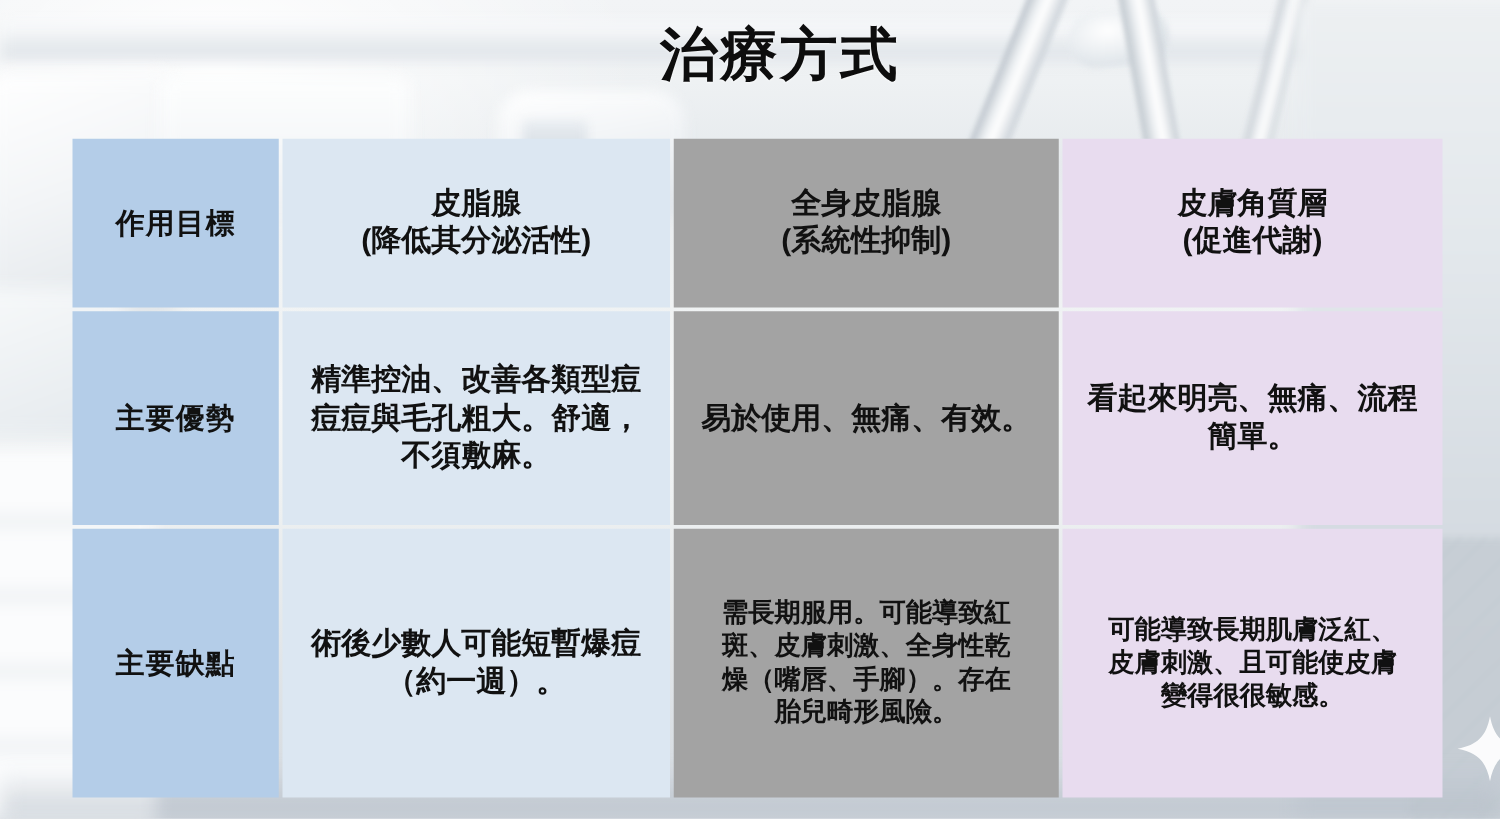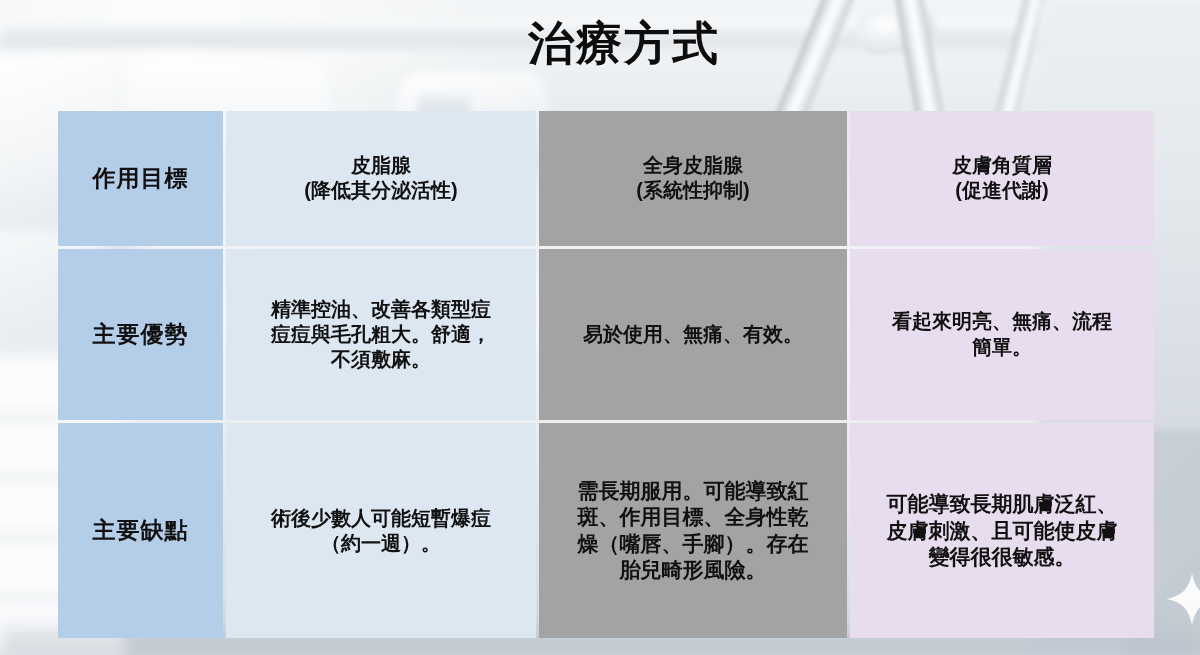--- a/index.html
+++ b/index.html
@@ -186,21 +186,21 @@
     font-weight: bold;
     font-size: 23px;
     letter-spacing: 1px;
   }
 
   
   .cell-blue   { background: #dce7f2; }
   .cell-green  { background: #a3a3a3; }
   .cell-purple { background: #e8dcef; }
   .body-cell {
-    font-size: 20px;
+    font-size: 24px;
     font-weight: bold;
   }
   .body-cell.small { font-size: 21px; }
 
   
   tr.r-head { height: 80px; }
   tr.r-1    { height: 88px; }
   tr.r-2    { height: 86px; }
   tr.r-3    { height: 112px; }
   tr.r-4    { height: 140px; }
@@ -285,21 +285,21 @@
         </tr>
 
         <tr class="r-4">
           <td class="lbl">主要缺點</td>
           <td class="cell-blue body-cell">
             <div>術後少數人可能短暫爆痘</div>
             <div>（約一週）。</div>
           </td>
           <td class="cell-green body-cell small">
             <div>需長期服用。可能導致紅</div>
-            <div>斑、作用目標、全身性乾</div>
+            <div>斑、皮膚刺激、全身性乾</div>
             <div>燥（嘴唇、手腳）。存在</div>
             <div>胎兒畸形風險。</div>
           </td>
           <td class="cell-purple body-cell small">
             <div>可能導致長期肌膚泛紅、</div>
             <div>皮膚刺激、且可能使皮膚</div>
             <div>變得很很敏感。</div>
           </td>
         </tr>
       </tbody>

